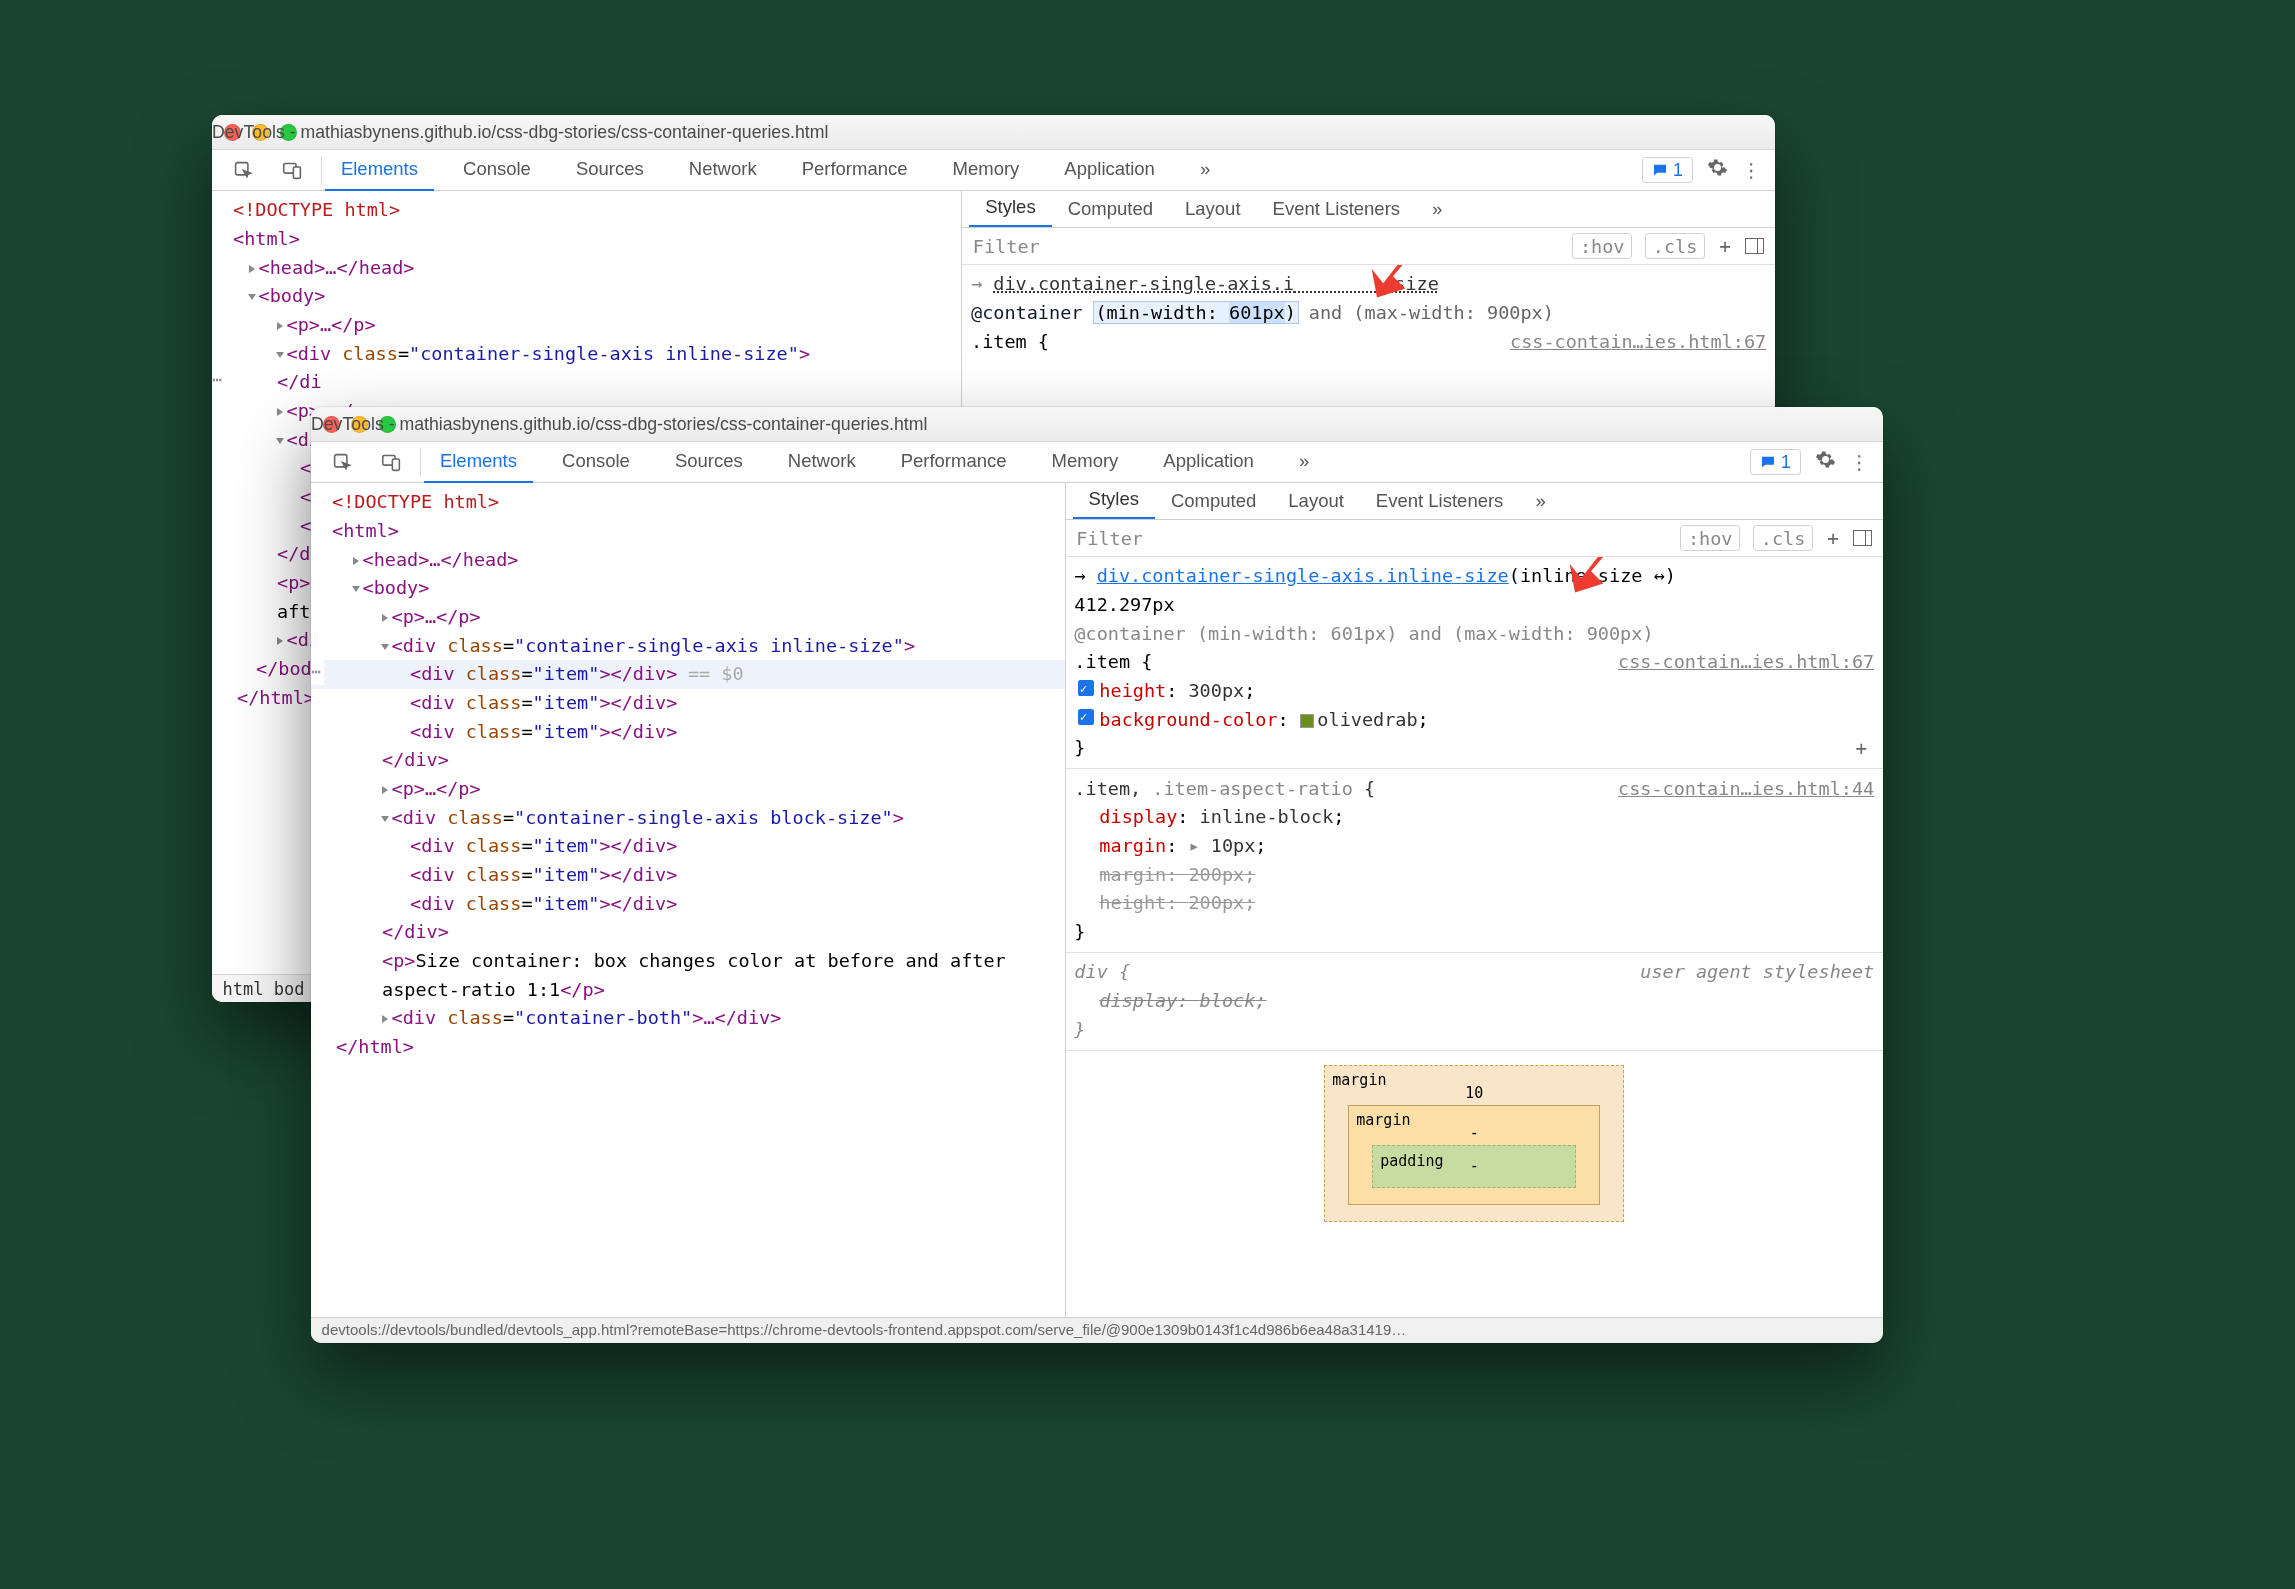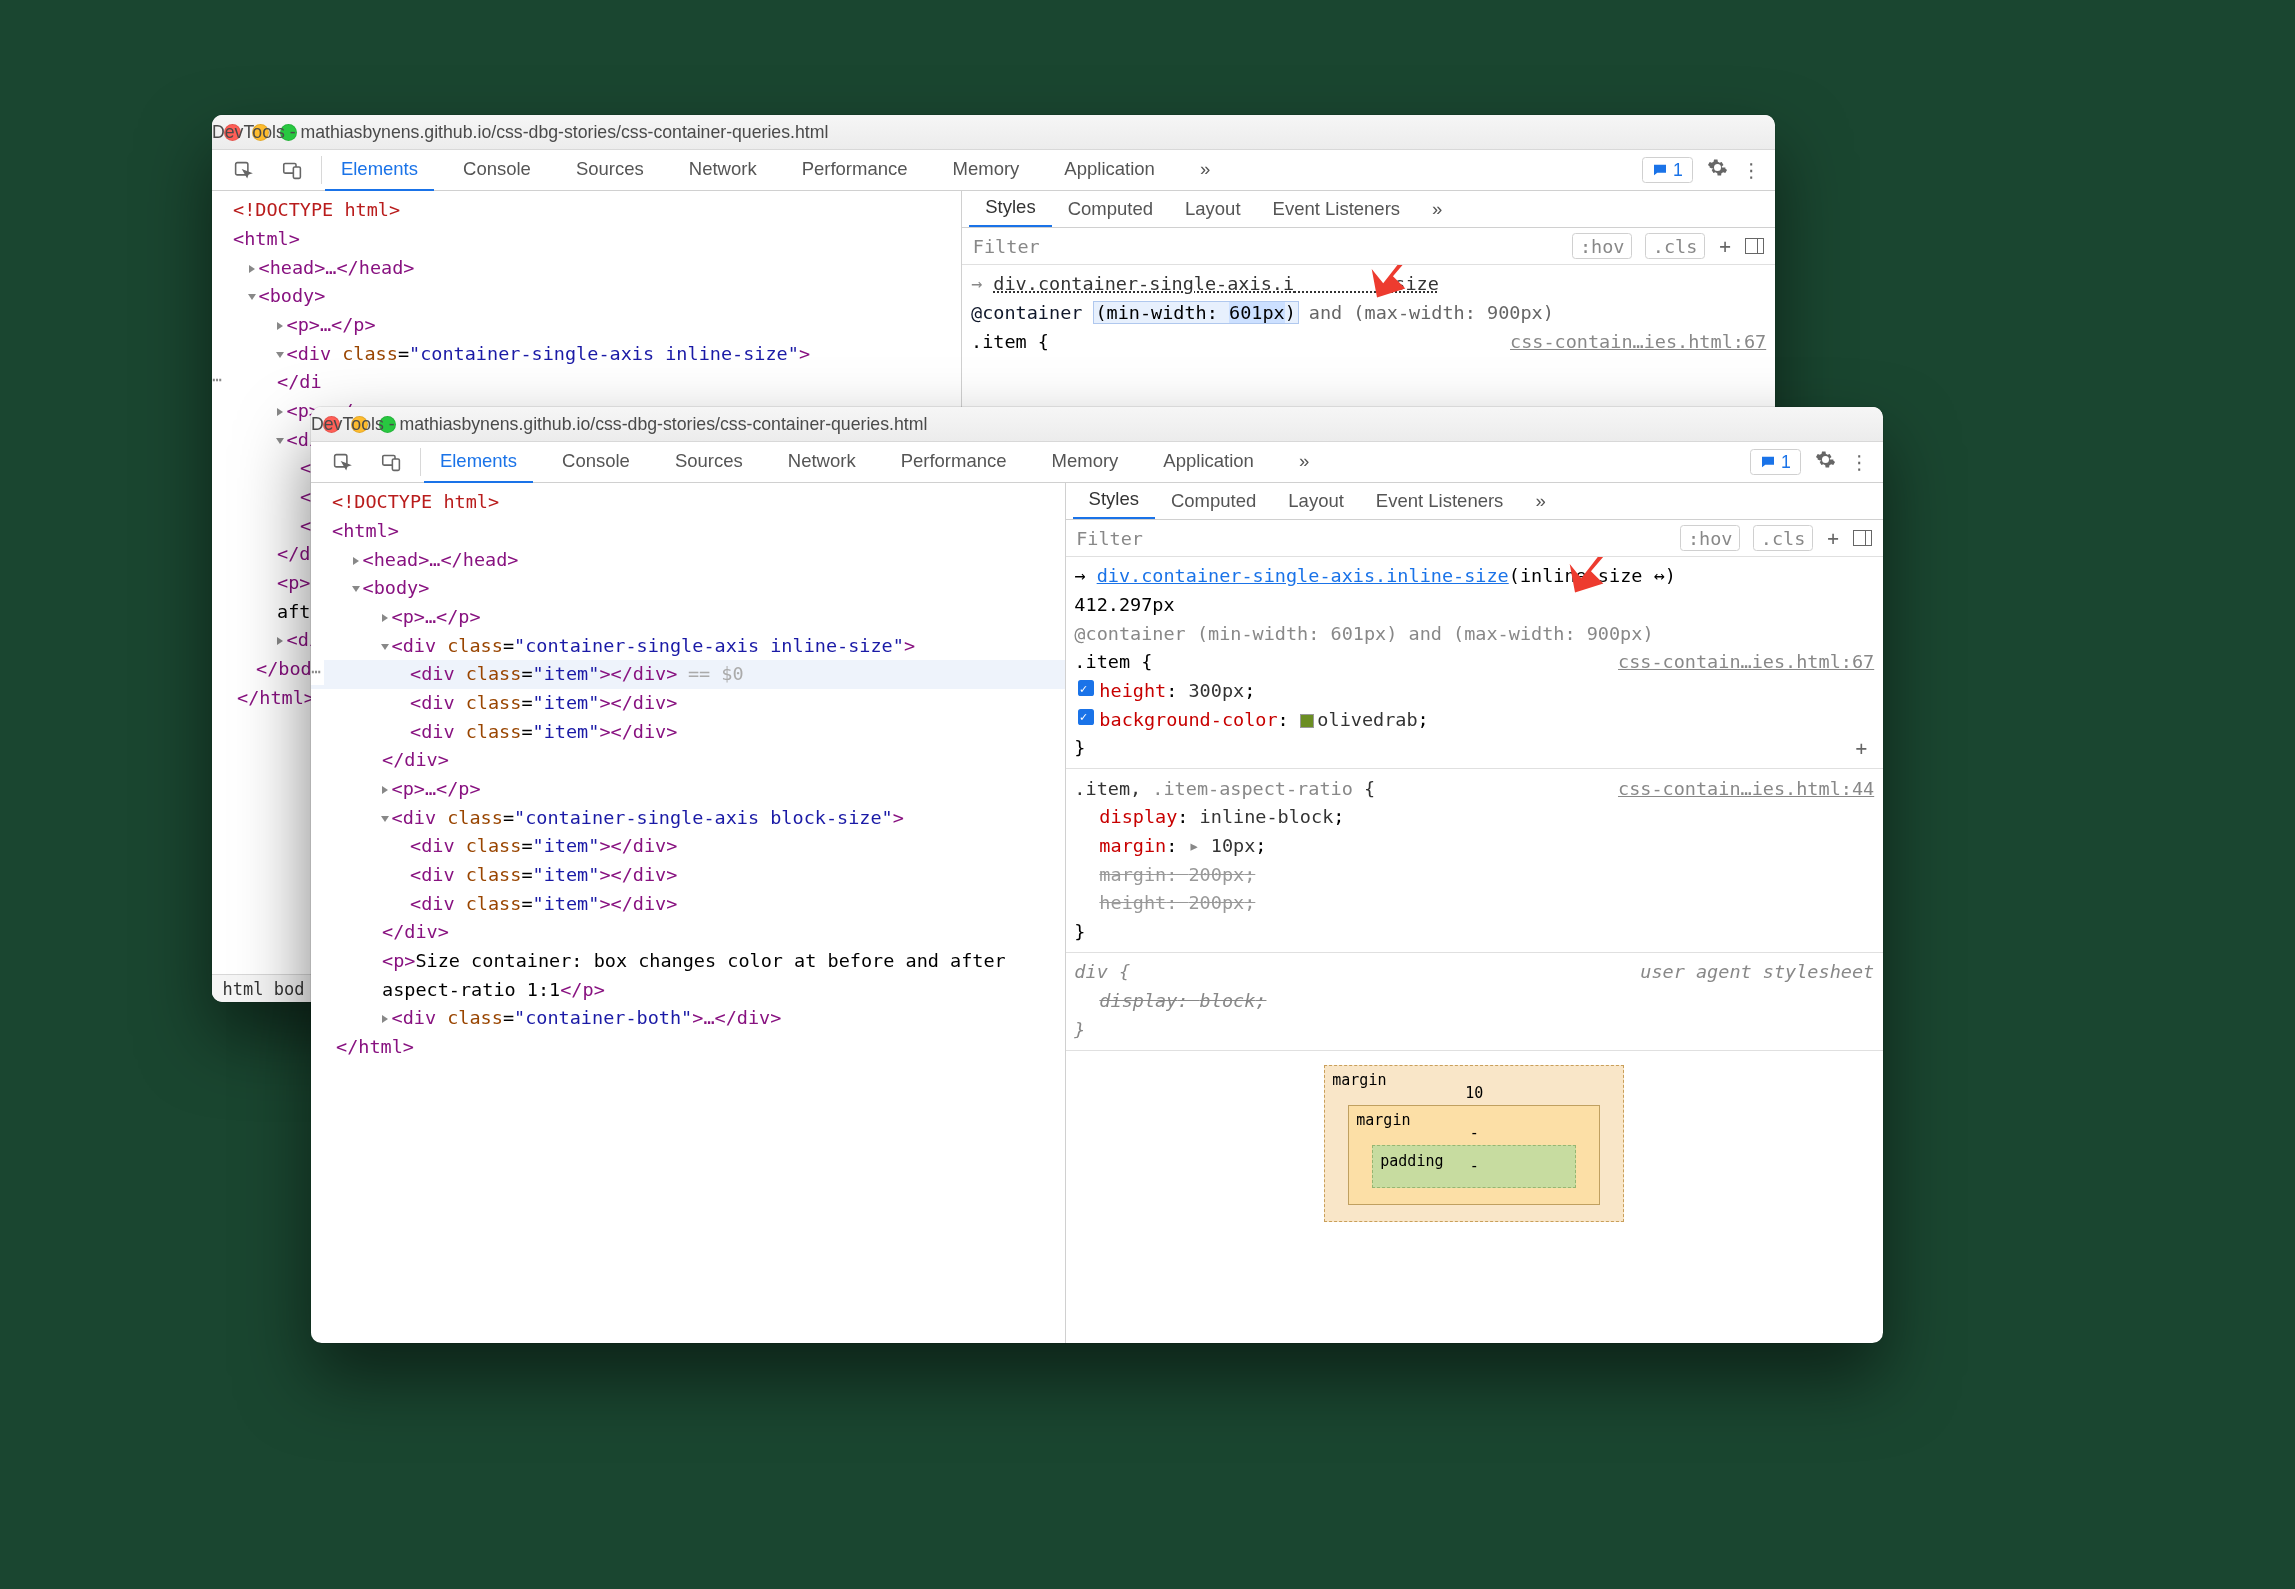--- a/index.html
+++ b/index.html
@@ -360,14 +360,15 @@
               <div class="bm-padding">
                 <span class="bm-label">padding</span>
                 <span class="bm-val">-</span>
               </div>
             </div>
           </div>
         </div>
       </div>
     </div>
   </div>
+  <div class="status-bar">devtools://devtools/bundled/devtools_app.html?remoteBase=https://chrome-devtools-frontend.appspot.com/serve_file/@900e1309b0143f1c4d986b6ea48a31419…</div>
 </div>
 
 
 </body></html>

